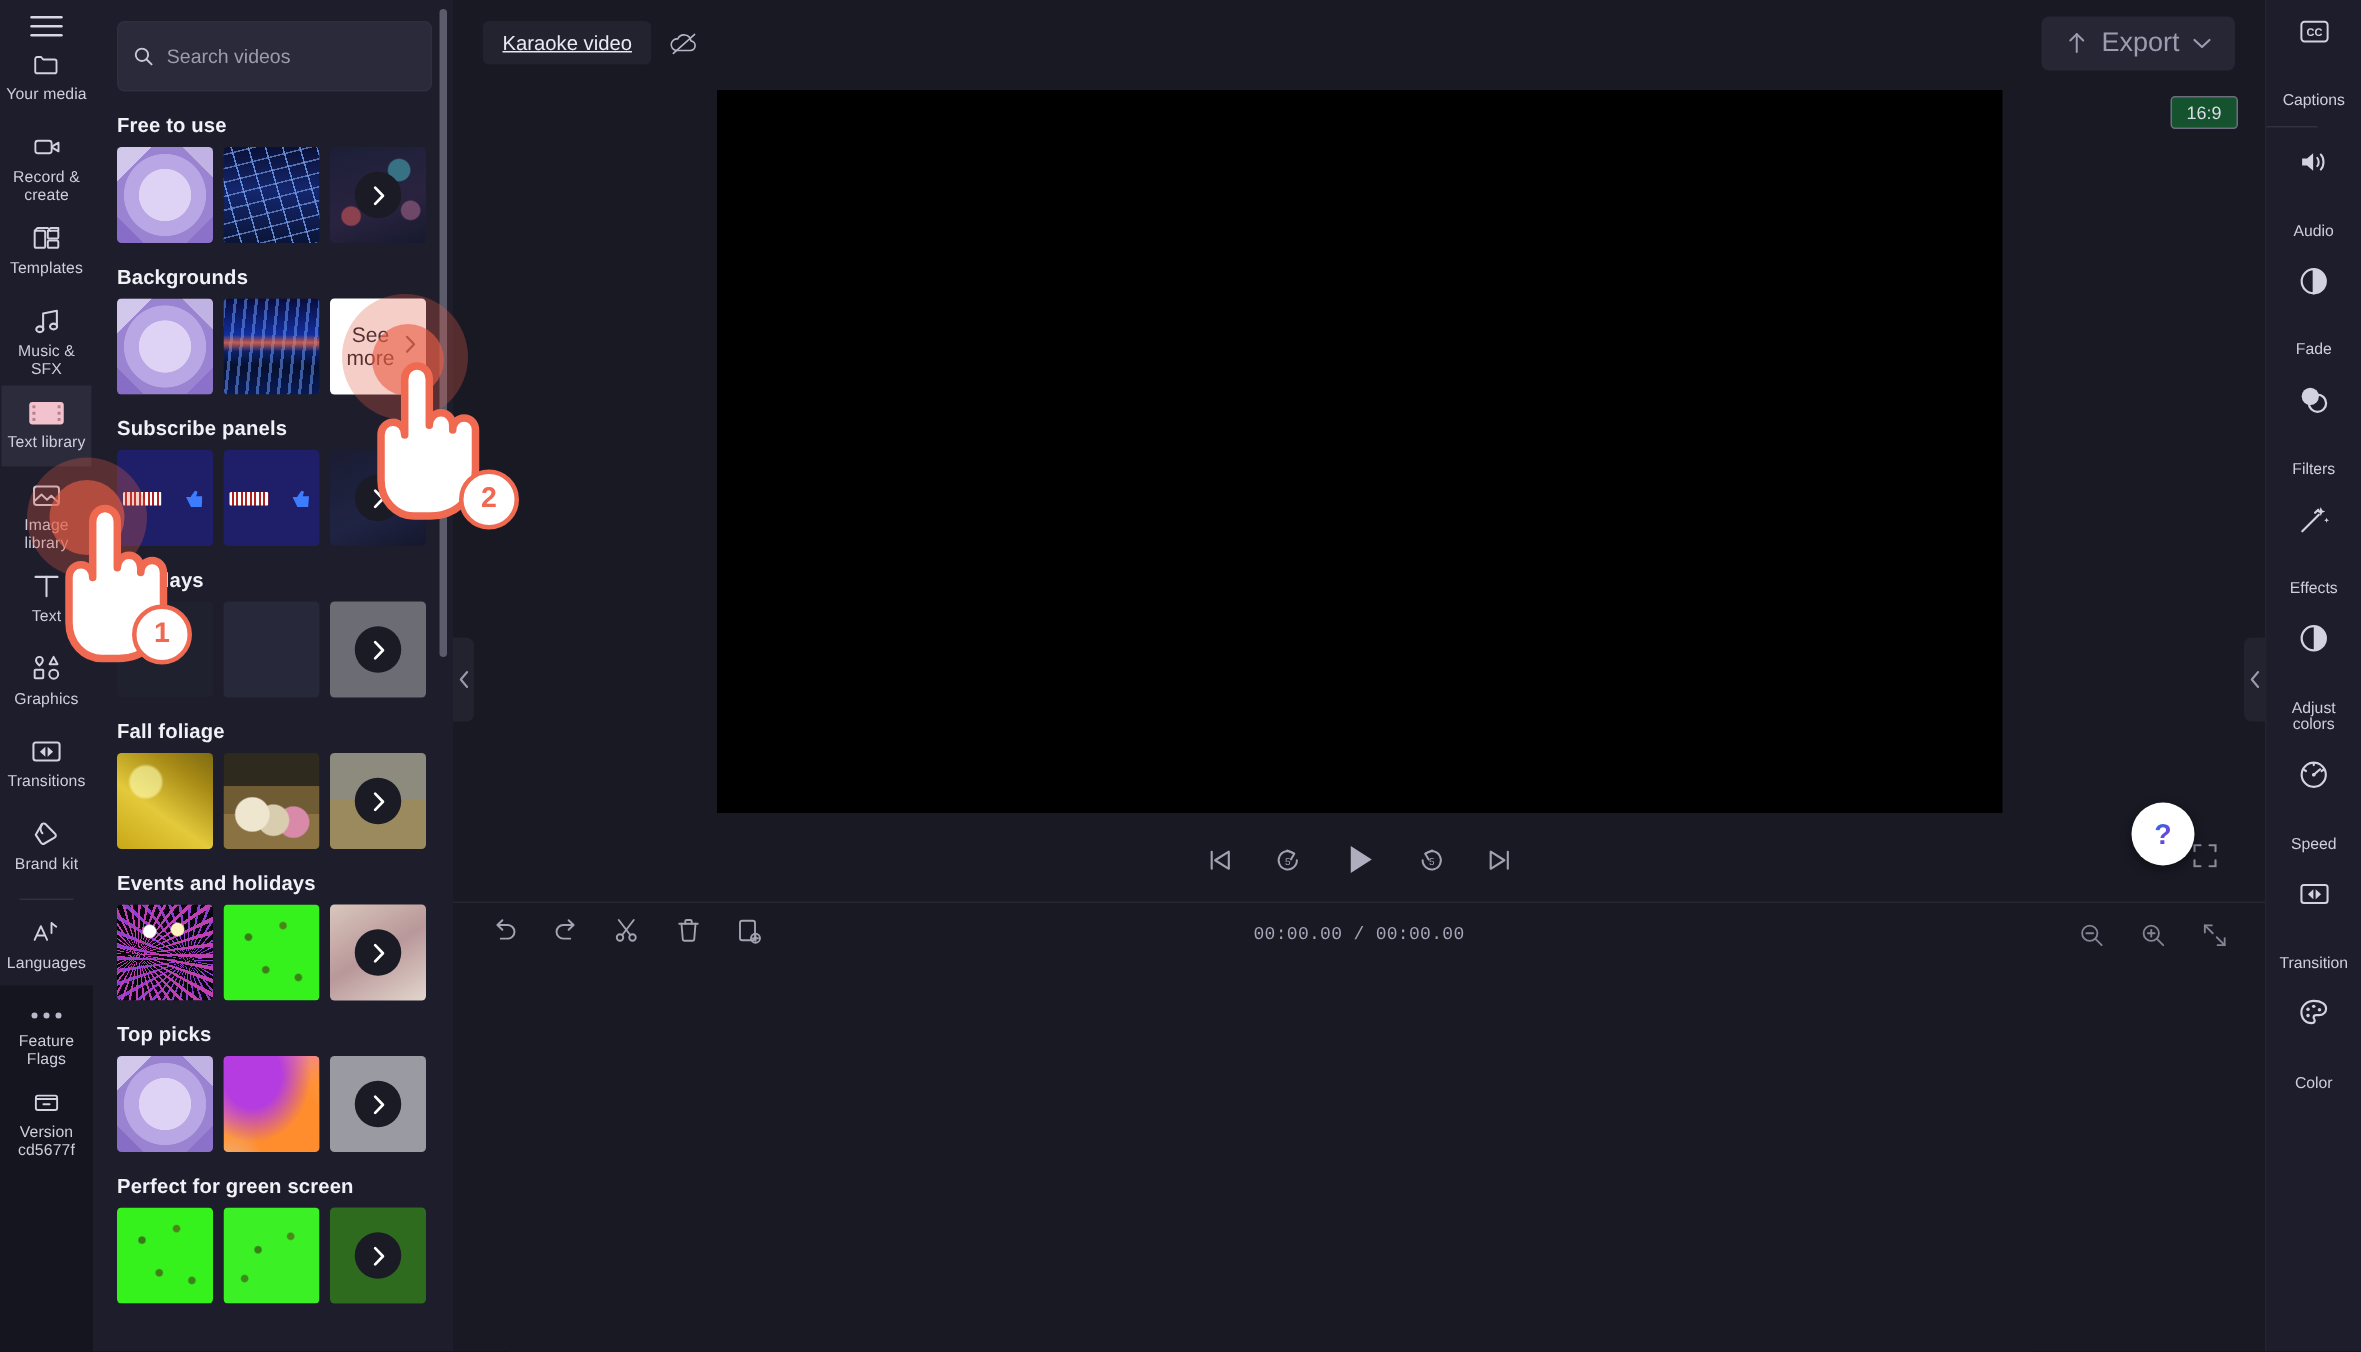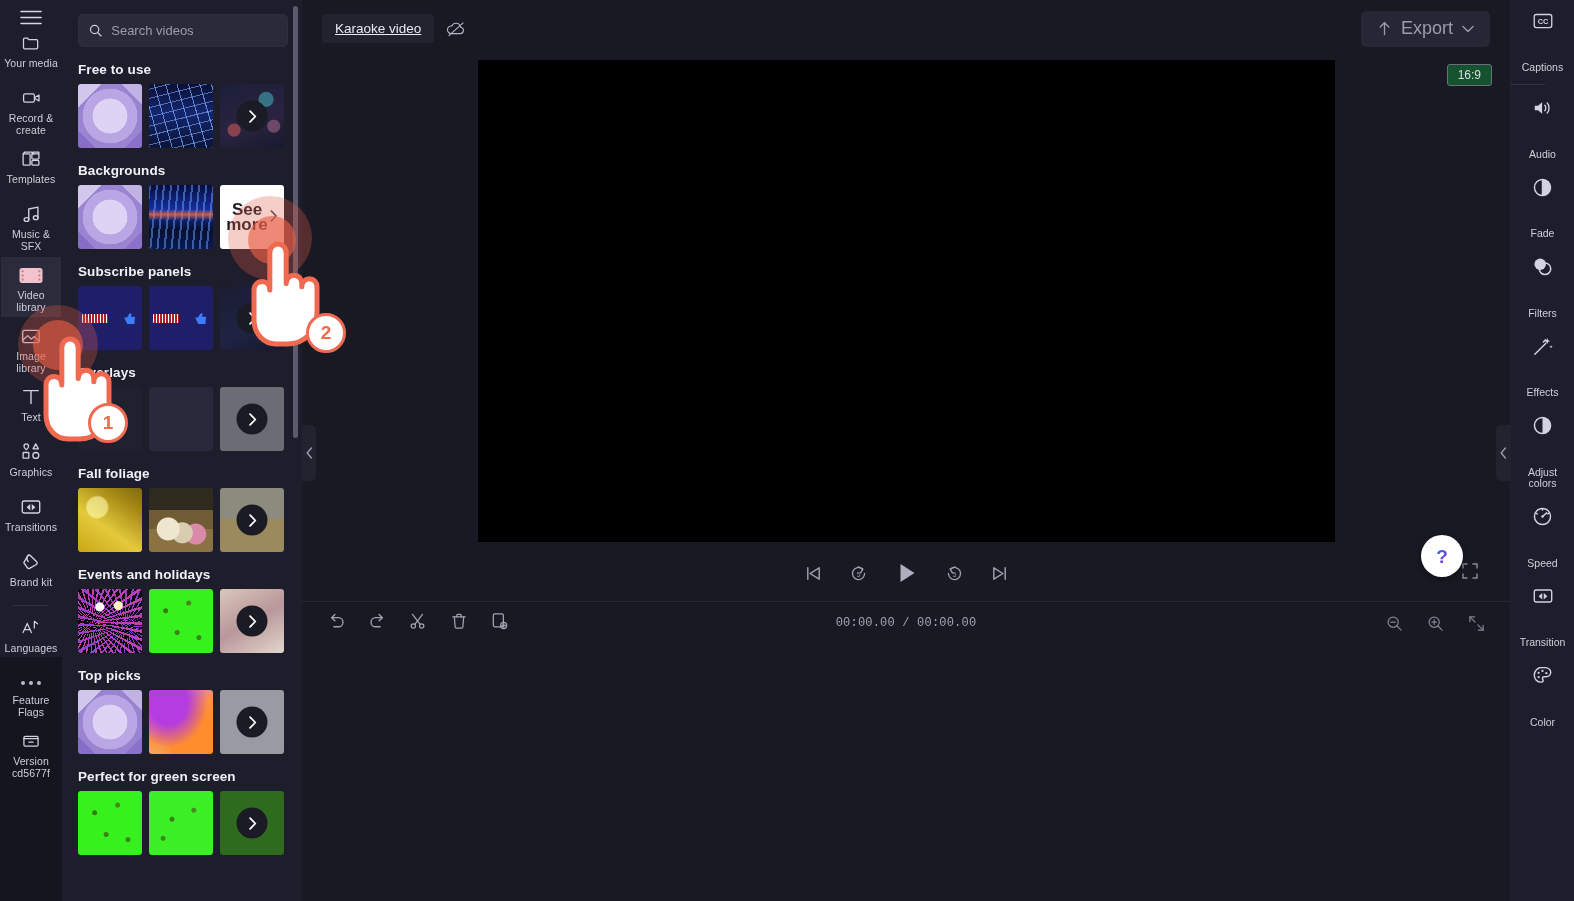--- a/index.html
+++ b/index.html
@@ -40,21 +40,21 @@
   .dots { display: flex; gap: 4px; align-items: center; height: 24px; }
   .dots i { width: 4px; height: 4px; border-radius: 50%; background: #b9b9c9; display: block; }
 
   
   .panel {
     width: 240px; flex: 0 0 240px; height: 901px; background: #1d1d2b;
     position: relative; overflow: hidden;
   }
   .panel-inner { position: absolute; inset: 0; padding: 0 14px 0 16px; overflow: hidden; }
   .searchbox {
-    margin-top: 14px; height: 33px; border-radius: 5px; background: #2a2a3a;
+    margin-top: 14px; height: 47px; border-radius: 5px; background: #2a2a3a;
     display: flex; align-items: center; padding: 0 10px; gap: 9px; cursor: text;
     border: 1px solid #2f2f40;
   }
   .searchbox input {
     background: transparent; border: 0; outline: 0; color: #e2e2ee;
     font-size: 13px; font-family: "Liberation Sans", sans-serif; width: 100%;
   }
   .searchbox input::placeholder { color: #9c9cae; }
   .sec-title { font-size: 13.5px; font-weight: bold; color: #f0f0f7; margin: 15px 0 7px; letter-spacing: .1px; }
   .row { display: flex; gap: 7px; }
@@ -63,22 +63,22 @@
     cursor: pointer; background: #26263a; flex: 0 0 64px;
   }
   .thumb .chev-circle {
     position: absolute; left: 50%; top: 50%; transform: translate(-50%,-50%);
     width: 31px; height: 31px; border-radius: 50%; background: #1b1b25;
     display: flex; align-items: center; justify-content: center;
   }
   .seemore {
     width: 64px; height: 64px; border-radius: 3px; background: #fff; color: #1b1b25;
     display: flex; align-items: center; justify-content: center; cursor: pointer;
-    font-size: 17px; line-height: 15px; text-align: center; position: relative;
-    flex: 0 0 64px; padding-right: 10px; font-weight: bold;
+    font-size: 14px; line-height: 15px; text-align: center; position: relative;
+    flex: 0 0 64px; padding-right: 10px;
   }
   .seemore .sm-chev { position: absolute; right: 5px; top: 50%; transform: translateY(-50%); }
 
   
   .t-lilac { background:
      linear-gradient(135deg, rgba(255,255,255,.55) 0 18%, transparent 18%),
      linear-gradient(225deg, rgba(255,255,255,.38) 0 16%, transparent 16%),
      linear-gradient(45deg, rgba(120,90,190,.55) 0 14%, transparent 14%),
      linear-gradient(315deg, rgba(120,90,190,.45) 0 14%, transparent 14%),
      radial-gradient(circle at 50% 50%, #ded2f5 0 38%, #b9a6e4 39% 60%, #9a84d2 61% 100%); }
@@ -315,21 +315,21 @@
               <g fill="#b97f92">
                 <rect x="2.6" y="3.2" width="2" height="2" rx=".4"></rect>
                 <rect x="2.6" y="7.5" width="2" height="2" rx=".4"></rect>
                 <rect x="2.6" y="11.6" width="2" height="2" rx=".4"></rect>
                 <rect x="19.4" y="3.2" width="2" height="2" rx=".4"></rect>
                 <rect x="19.4" y="7.5" width="2" height="2" rx=".4"></rect>
                 <rect x="19.4" y="11.6" width="2" height="2" rx=".4"></rect>
               </g>
             </svg>
           </span>
-          <span class="rail-lbl">Video library</span>
+          <span class="rail-lbl">Text library</span>
         </div>
         <div class="rail-item">
           <span class="rail-ico">
             <svg width="24" height="21" viewBox="0 0 24 24">
               <rect x="2.5" y="5" width="19" height="14" rx="2" fill="none" stroke="#d2d2e0" stroke-width="1.5" stroke-linecap="round" stroke-linejoin="round"></rect>
               <path d="M2.8 16l5.4-5 4.2 4 3.2-3 5.4 5" fill="none" stroke="#d2d2e0" stroke-width="1.5" stroke-linecap="round" stroke-linejoin="round"></path>
             </svg>
           </span>
           <span class="rail-lbl">Image library</span>
         </div>

